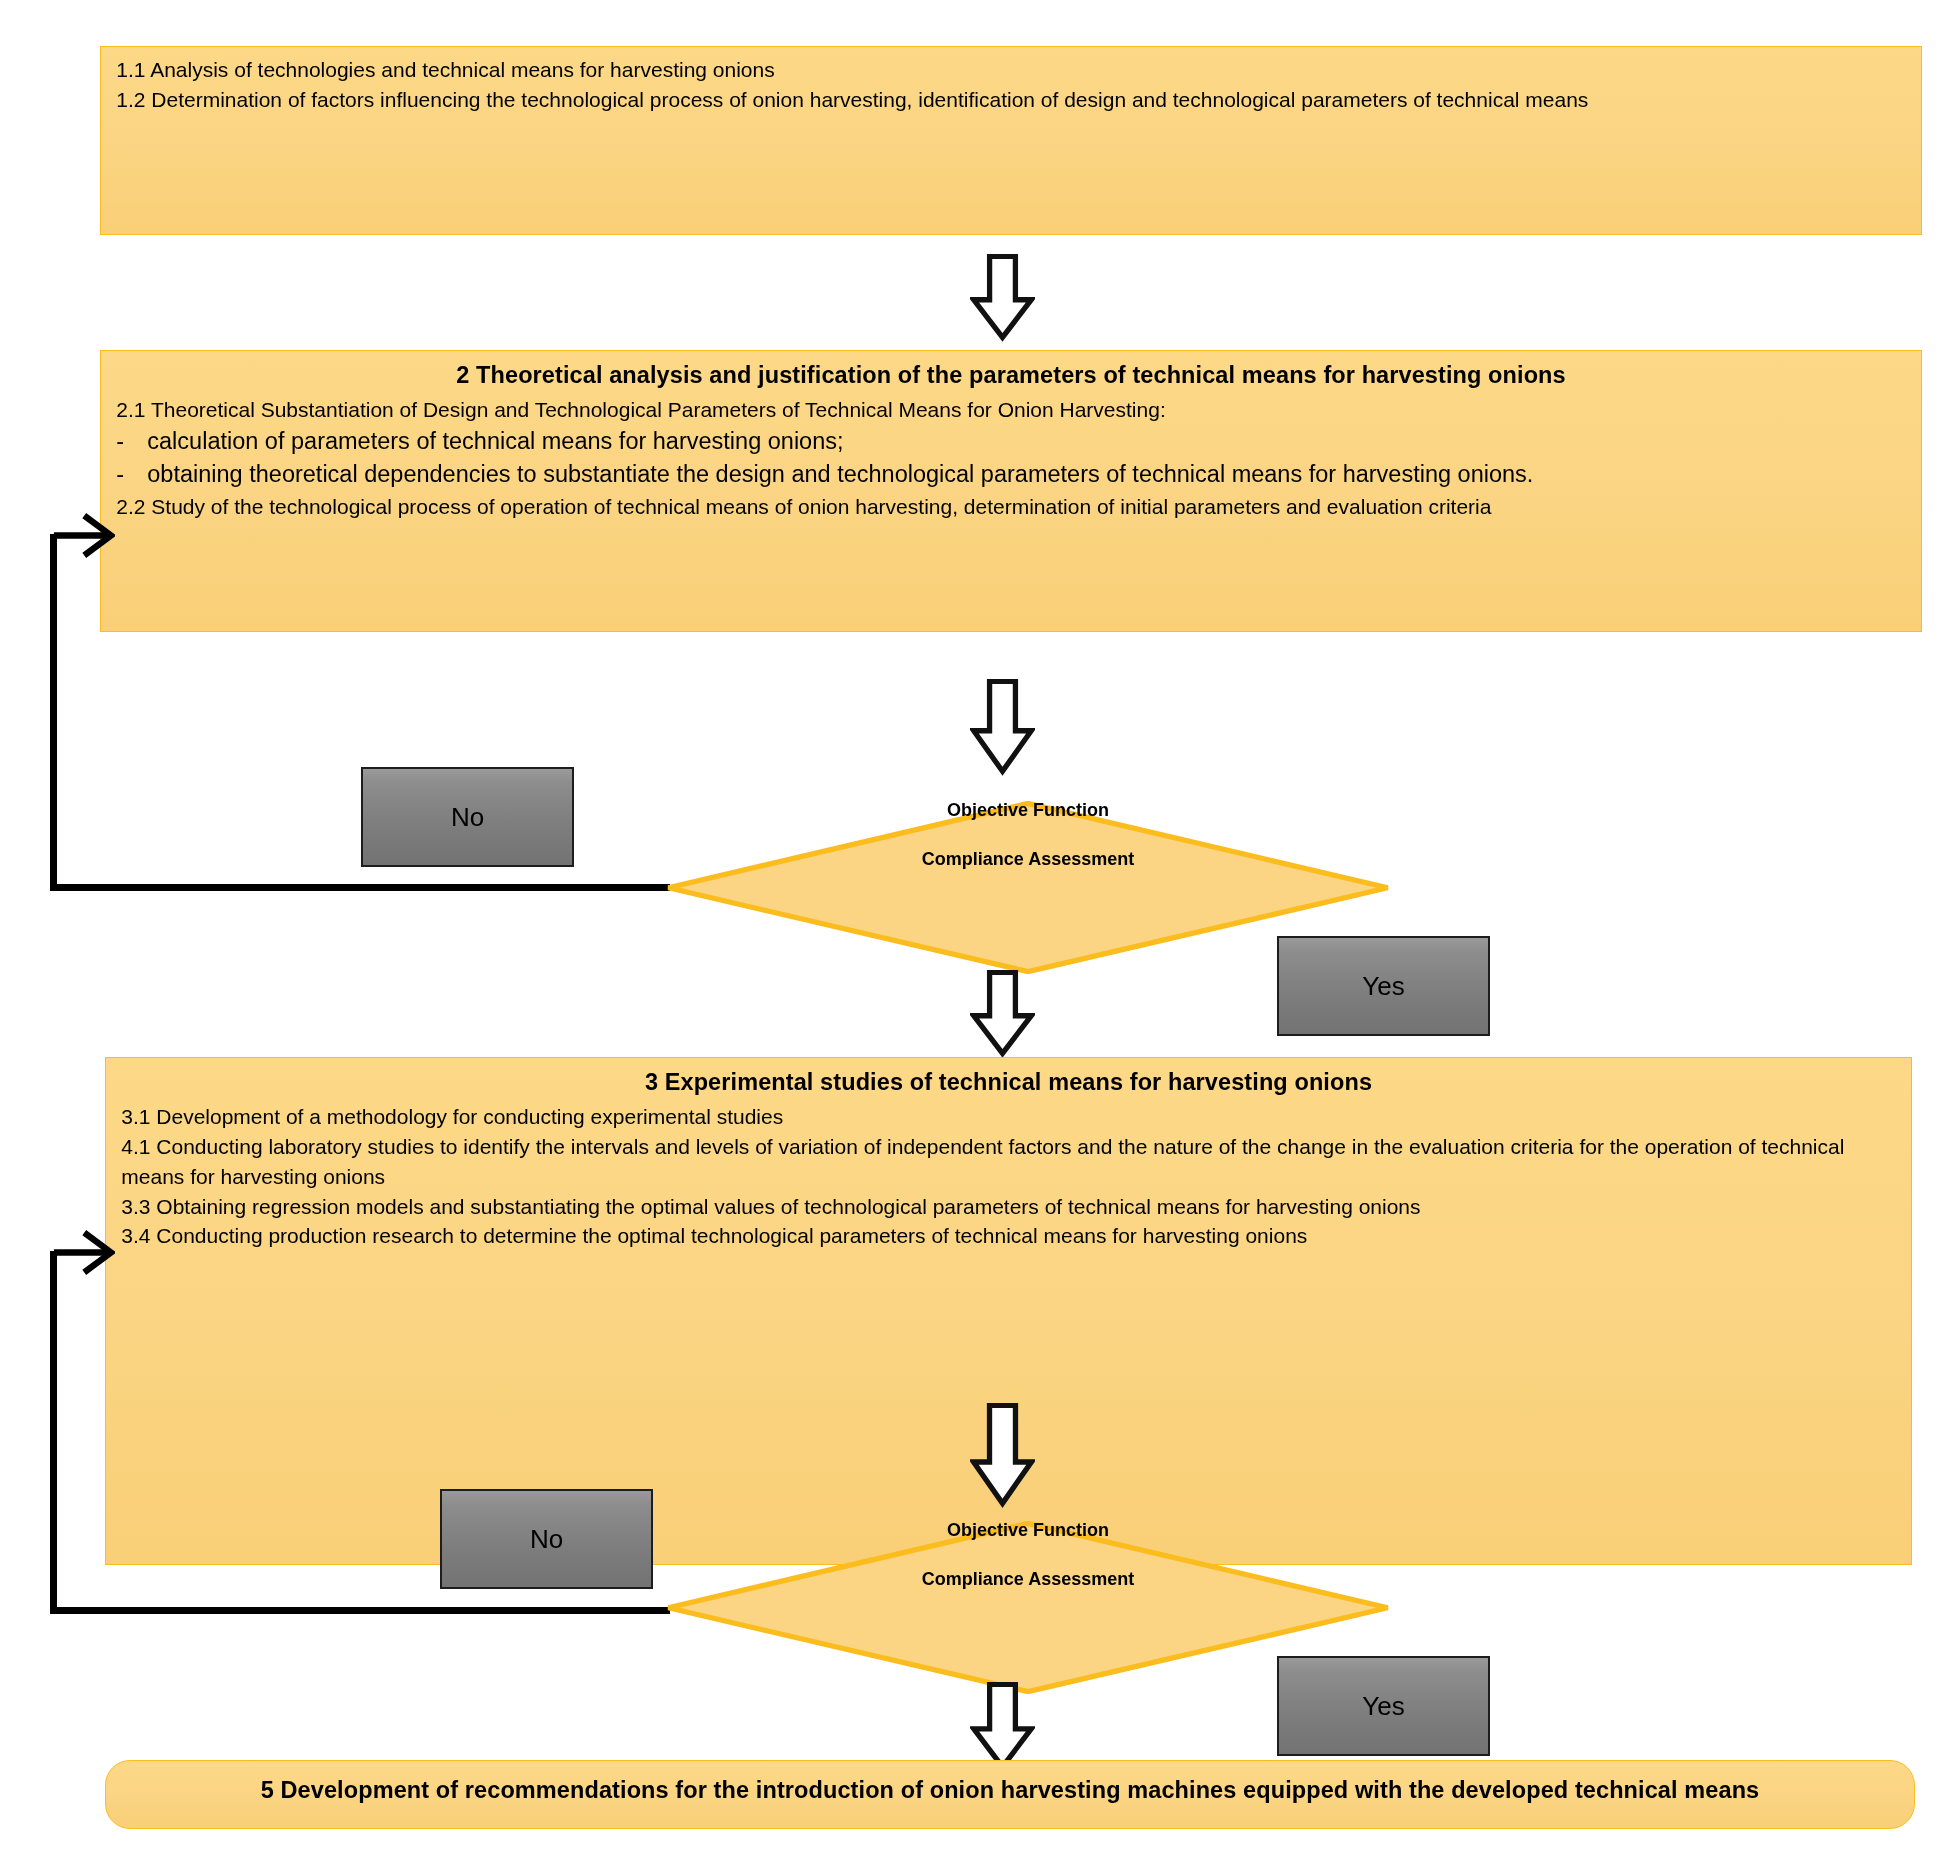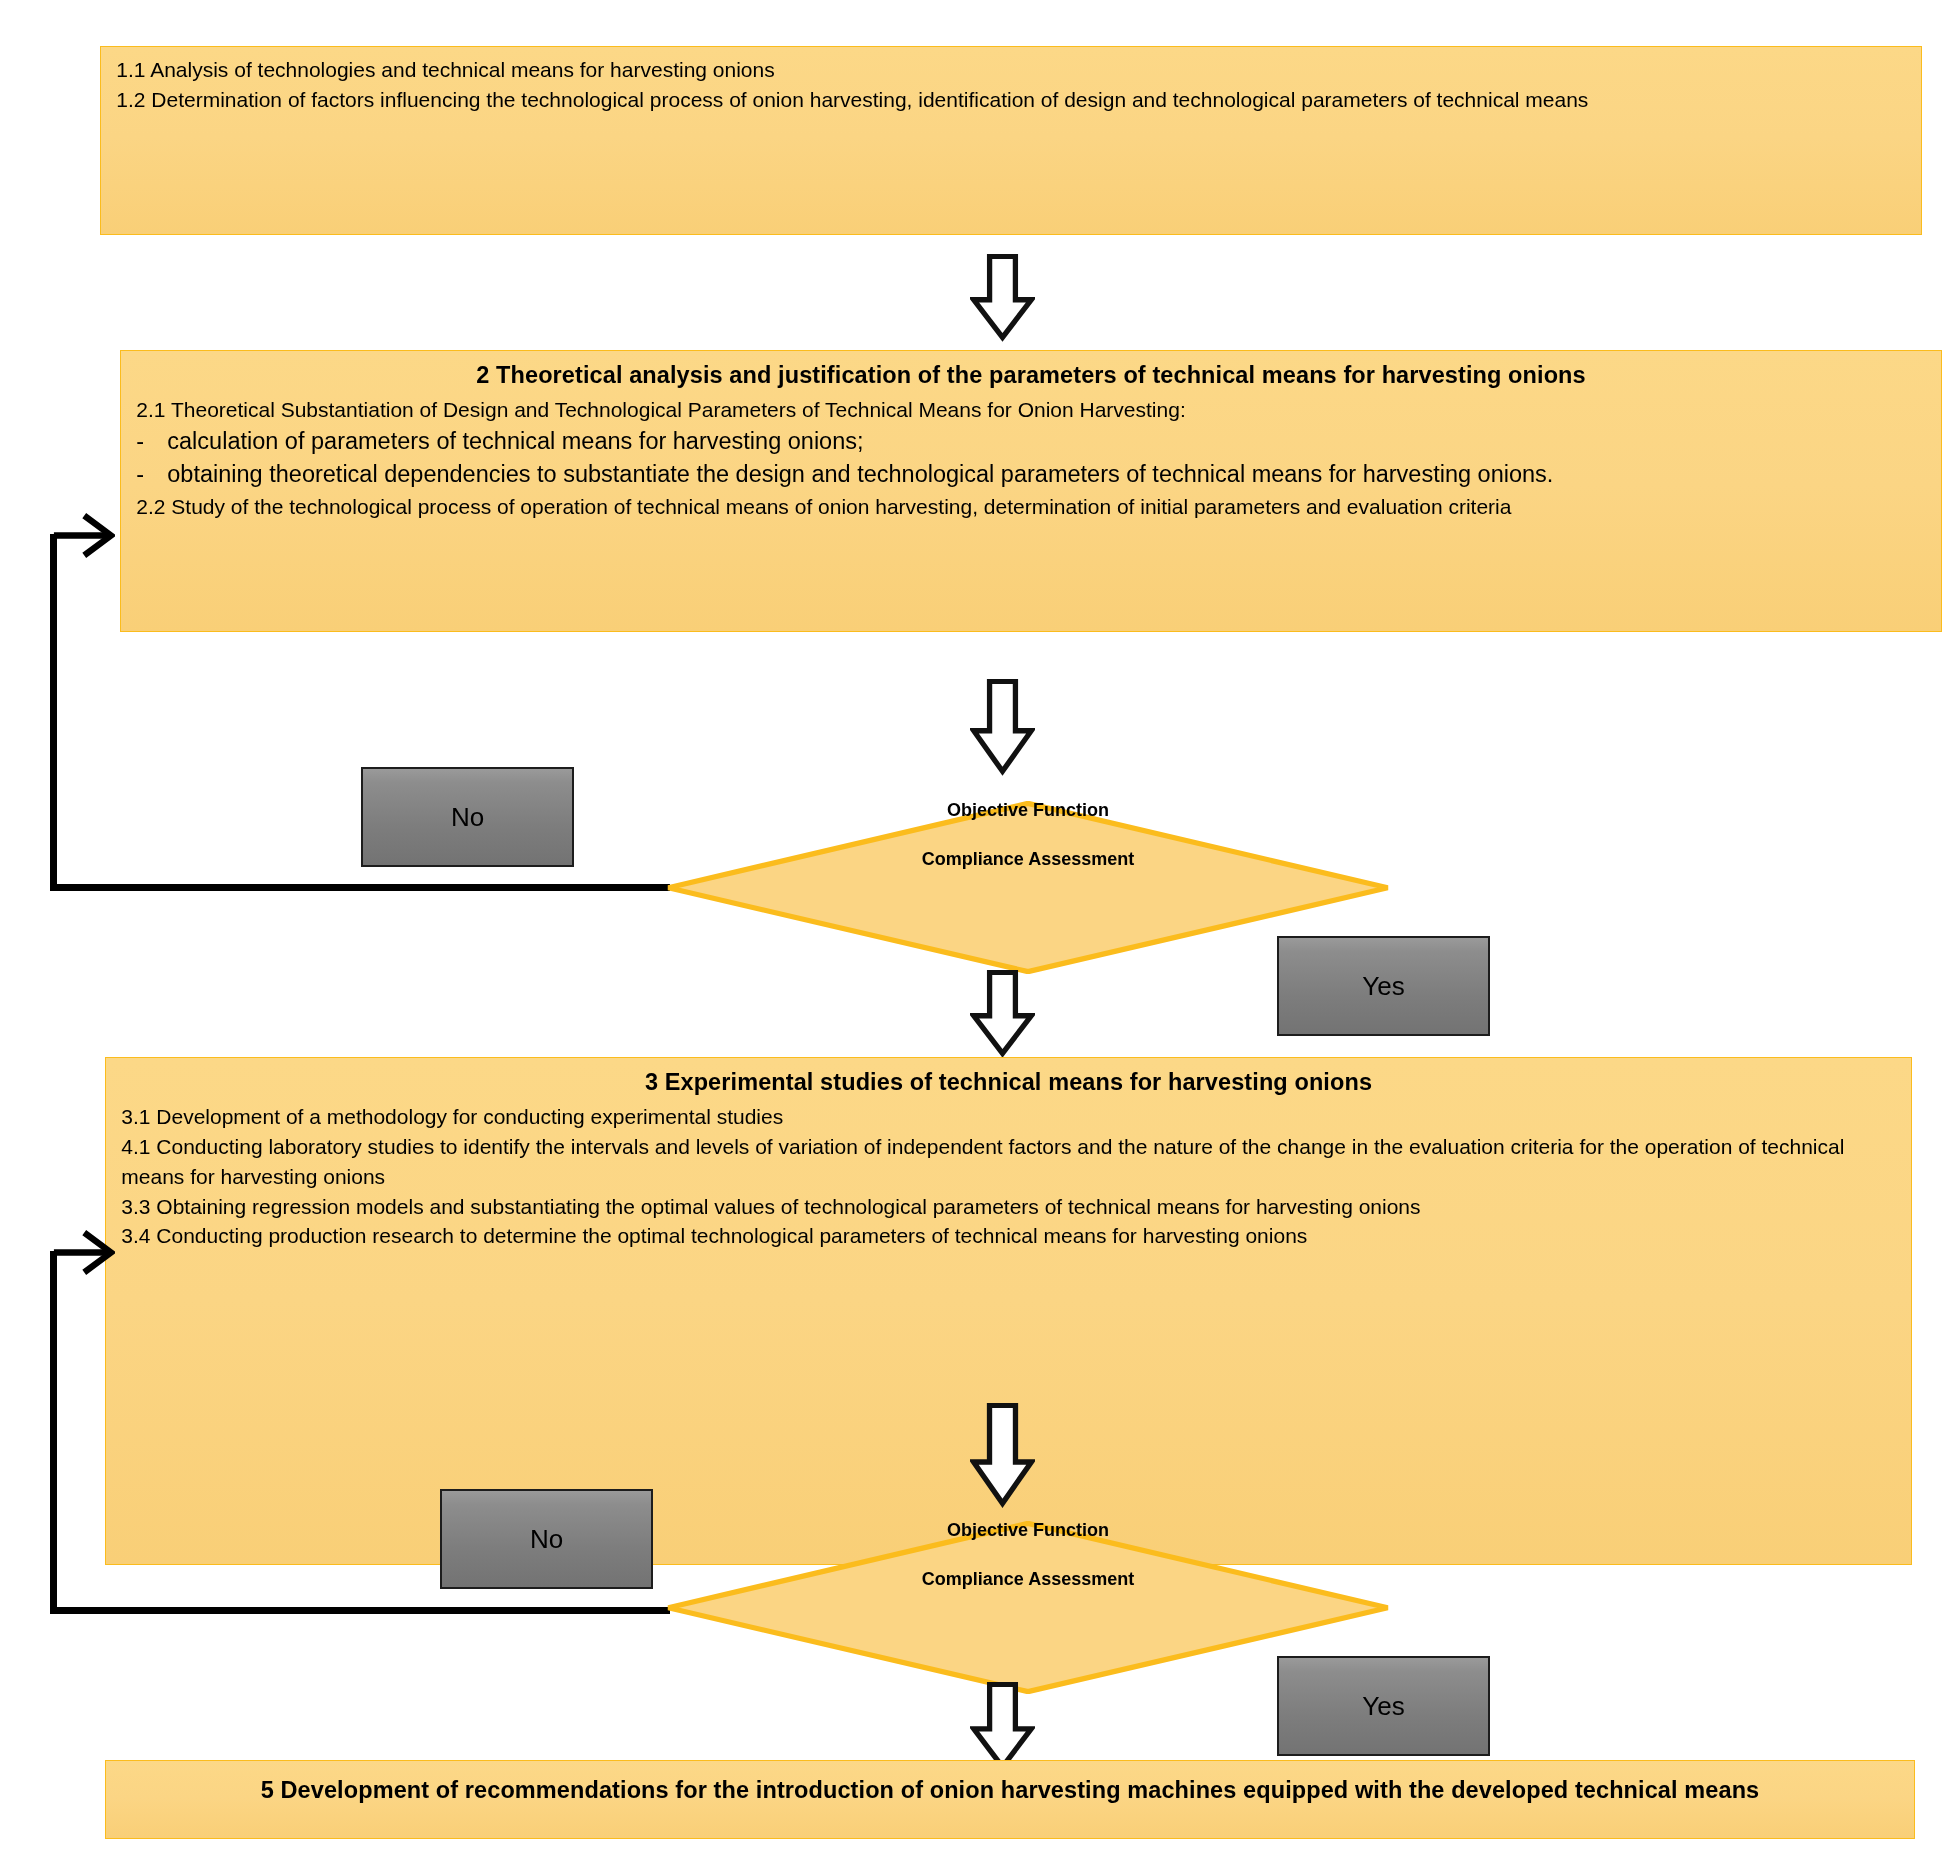--- a/index.html
+++ b/index.html
@@ -112,21 +112,21 @@
     <p class="stage-line">1.1 Analysis of technologies and technical means for harvesting onions</p>
     <p class="stage-line">1.2 Determination of factors influencing the technological process of onion harvesting, identification of design and technological parameters of technical means</p>
   </div>
 
   <div class="blockarrow" style="left:970px; top:254px; width:65px; height:88px;">
     <svg width="65" height="88" viewBox="0 0 110 150">
       <polygon points="33,4 77,4 77,78 104,78 55,142 6,78 33,78" fill="#ffffff" stroke="#111111" stroke-width="9" stroke-linejoin="miter"></polygon>
     </svg>
   </div>
 
-  <div class="stage-box" style="left:100px; top:350px; width:1822px; height:282px;margin-left:20px;">
+  <div class="stage-box" style="left:100px; top:350px; width:1822px; height:282px;">
     <div class="stage-title">2 Theoretical analysis and justification of the parameters of technical means for harvesting onions</div>
     <p class="stage-line">2.1 Theoretical Substantiation of Design and Technological Parameters of Technical Means for Onion Harvesting:</p>
     <div class="bullet-line">
       <span class="bullet-dash">-</span>
       <span>calculation of parameters of technical means for harvesting onions;</span>
     </div>
     <div class="bullet-line">
       <span class="bullet-dash">-</span>
       <span>obtaining theoretical dependencies to substantiate the design and technological parameters of technical means for harvesting onions.</span>
     </div>
@@ -212,18 +212,18 @@
   <div class="yn-box" style="left:1277px; top:1656px; width:213px; height:100px;">
     <span>Yes</span>
   </div>
 
   <div class="blockarrow" style="left:970px; top:1682px; width:65px; height:89px;">
     <svg width="65" height="89" viewBox="0 0 110 152">
       <polygon points="33,4 77,4 77,80 104,80 55,145 6,80 33,80" fill="#ffffff" stroke="#111111" stroke-width="9" stroke-linejoin="miter"></polygon>
     </svg>
   </div>
 
-  <div class="stage-box" style="left:105px; top:1760px; width:1810px; height:79px; padding-top:13px;">
+  <div class="stage-box" style="left:105px; top:1760px; width:1810px; height:69px; padding-top:13px;border-radius:25px;">
     <div class="stage-title">5 Development of recommendations for the introduction of onion harvesting machines equipped with the developed technical means</div>
   </div>
 
 </div>
 
 
 </body></html>

